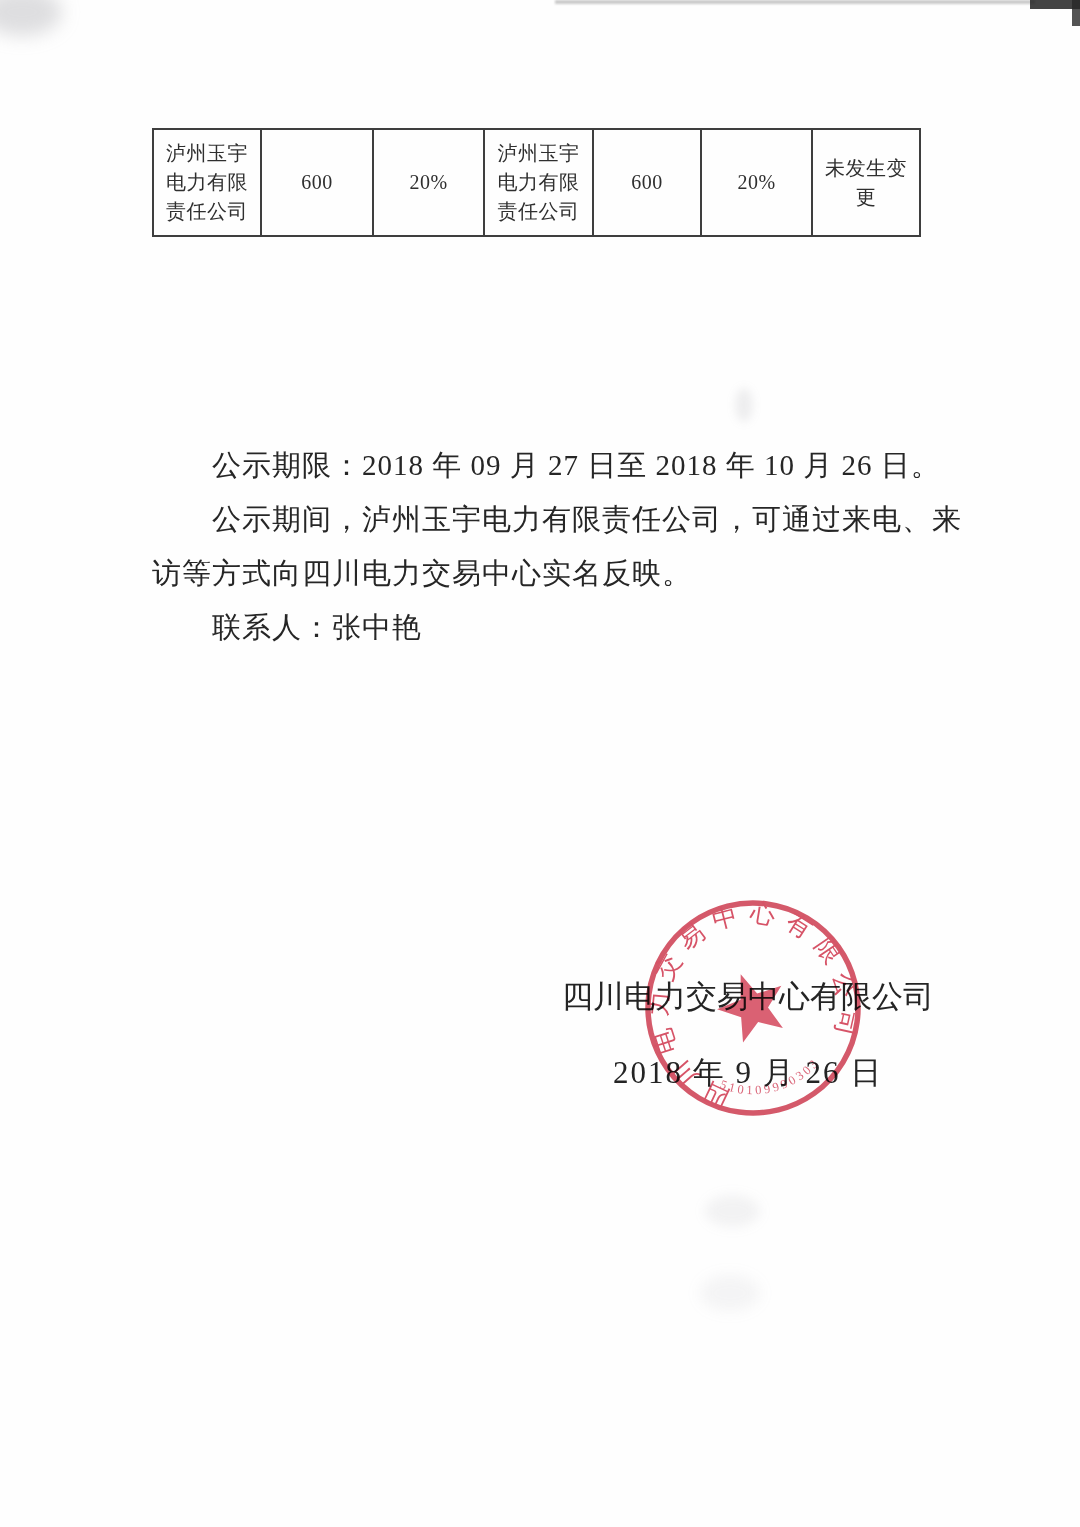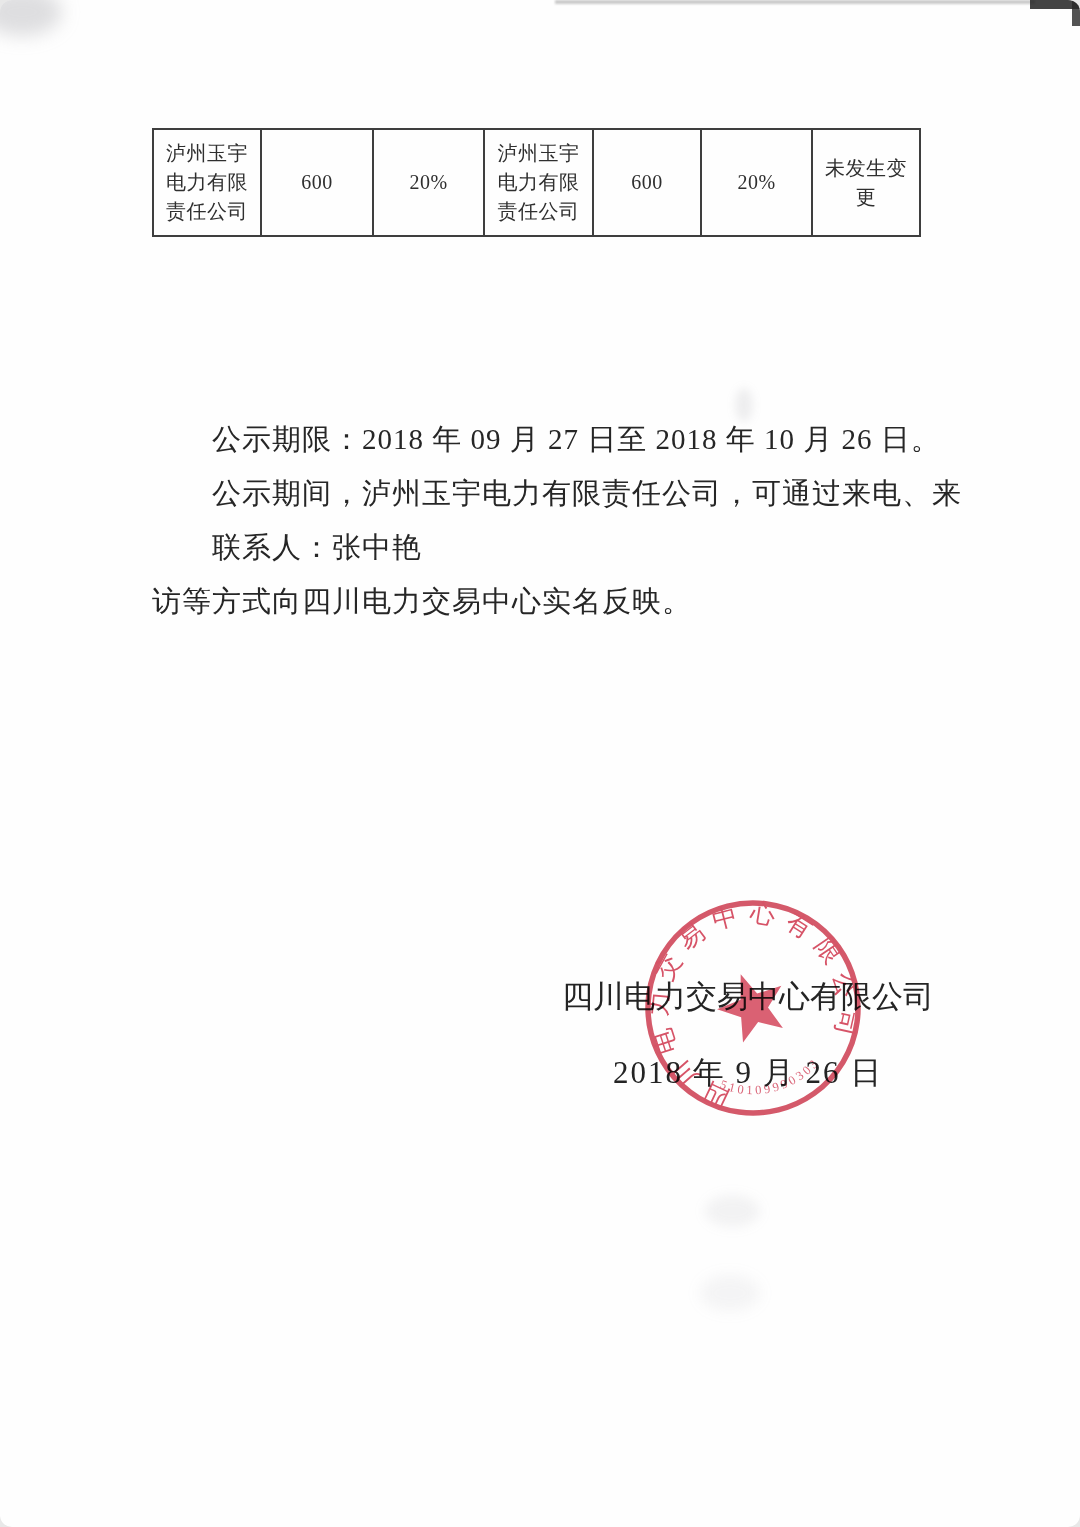--- a/index.html
+++ b/index.html
@@ -5,21 +5,20 @@
   html, body { margin: 0; padding: 0; background: #e8e8e8; }
   .page {
     position: relative;
     width: 1080px;
     height: 1527px;
     margin: 0 auto;
     background: #fefefe;
     overflow: hidden;
     font-family: "Liberation Serif", "DejaVu Serif", serif;
     color: #262626;
-    border-radius: 12px;
   }
 
   
   .artifact { position: absolute; pointer-events: none; }
   .a-topline { left: 555px; top: 0; width: 480px; height: 4px;
     background: rgba(70,70,70,0.28); filter: blur(1px); }
   .a-topright { left: 1030px; top: 0; width: 50px; height: 9px;
     background: rgba(35,35,35,0.85); filter: blur(0.5px); }
   .a-rightnotch { left: 1072px; top: 0; width: 8px; height: 26px;
     background: rgba(40,40,40,0.8); filter: blur(0.6px); }
@@ -49,21 +48,21 @@
     color: #2f2f2f;
     padding: 2px 3px;
     letter-spacing: 0.5px;
   }
   .share-table tr.row-1 td { height: 101px; }
   .share-table tr.row-2 td { height: 136px; }
 
   
   .notice {
     position: absolute;
-    left: 152px; top: 412px;
+    left: 152px; top: 438px;
     width: 775px;
     font-size: 29px;
     letter-spacing: 1px;
   }
   .notice .line {
     height: 54px;
     line-height: 54px;
     white-space: nowrap;
   }
   .notice .indent { padding-left: 60px; }
@@ -129,22 +128,22 @@
         <td>600</td>
         <td>20%</td>
         <td>未发生变更</td>
       </tr>
     </tbody>
   </table>
 
   <div class="notice">
     <div class="line indent">公示期限：2018 年 09 月 27 日至 2018 年 10 月 26 日。</div>
     <div class="line indent">公示期间，泸州玉宇电力有限责任公司，可通过来电、来</div>
+    <div class="line">访等方式向四川电力交易中心实名反映。</div>
     <div class="line indent">联系人：张中艳</div>
-    <div class="line">访等方式向四川电力交易中心实名反映。</div>
   </div>
 
   <div class="signature">
     <div class="sig-company">四川电力交易中心有限公司</div>
     <div class="sig-date">2018 年 9 月 26 日</div>
   </div>
 
   <svg class="seal" viewBox="-135 -135 270 270" xmlns="http://www.w3.org/2000/svg">
     <g transform="rotate(-14)">
       <circle cx="0" cy="0" r="105" fill="none" stroke="#cf4255" stroke-width="5.5"></circle>

